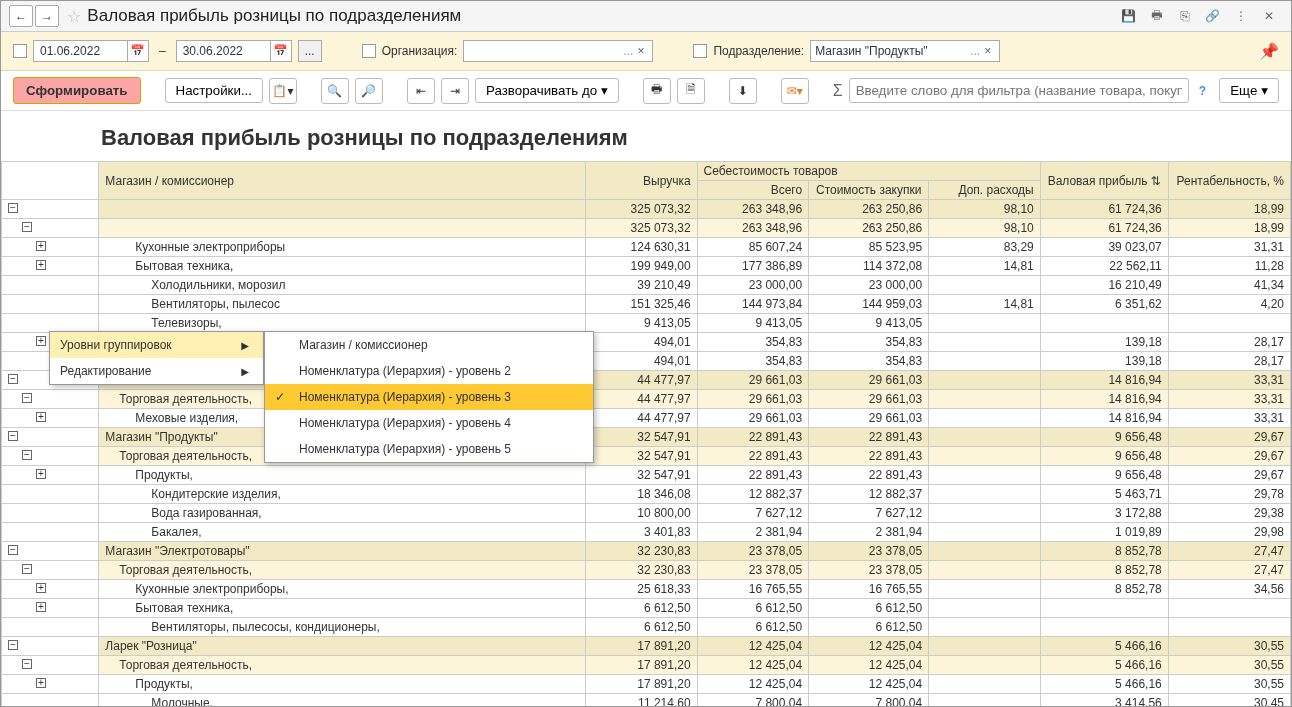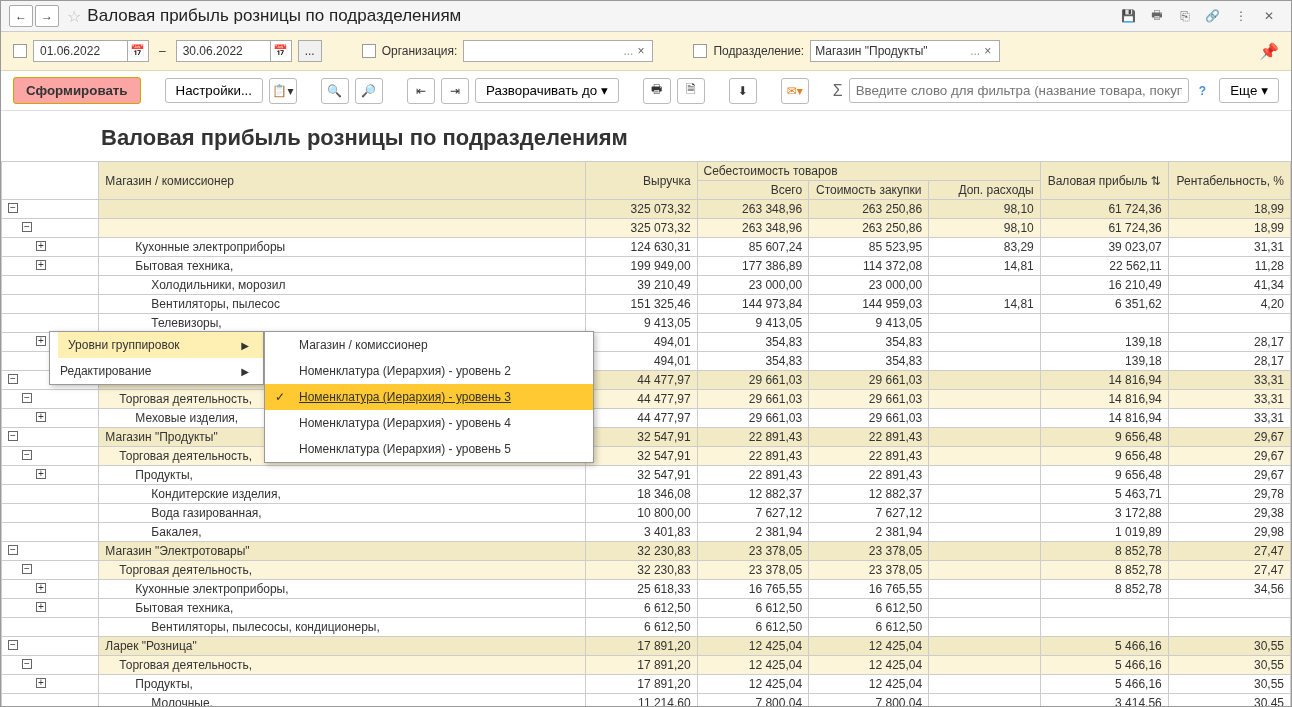--- a/index.html
+++ b/index.html
@@ -41,26 +41,26 @@
 .grid .lvl1 td.row-header { padding-left: 20px; }
 .grid .lvl1 td { background:#fcf5d9; }
 .grid .lvl2 td.row-header { padding-left: 36px; }
 .grid .lvl2 td { background:#fff; }
 .grid .lvl3 td.row-header { padding-left: 52px; }
 .grid .lvl3 td { background:#fff; }
 .tree-gutter { width: 96px; vertical-align: top; padding:0 !important; background:#fff !important; border-right:1px solid #ccc; }
 .tree-toggle { display:inline-block; width:10px; height:10px; border:1px solid #666; line-height:8px; text-align:center; font-size:10px; margin:2px; cursor:pointer; background:#fff;}
 .context-menu { position: absolute; background: #fff; border: 1px solid #999; box-shadow: 2px 2px 6px rgba(0,0,0,0.25); z-index: 100; }
 .context-menu .row { padding: 6px 14px 6px 10px; display:flex; align-items:center; cursor:pointer; }
-.context-menu .row.hover { background: #fef0b3; margin-left: 8px; }
+.context-menu .row.hover { background: #fef0b3; }
 .context-menu .arrow { margin-left:auto; font-size:10px; color:#333;}
 .cm1 { left: 48px; top: 220px; width: 215px; }
 .cm2 { left: 263px; top: 220px; width: 330px; }
 .cm2 .row { padding: 6px 14px 6px 34px; position:relative;}
-.cm2 .row.sel { background: #ffc933; text-decoration: underline; }
+.cm2 .row.sel { background: #ffc933; }
 .cm2 .row.sel::before { content:"✓"; position:absolute; left:10px; }
 </style>
 </head>
 <body>
 
 <div class="window">
   <div class="titlebar">
     <div class="nav-btn">←</div>
     <div class="nav-btn">→</div>
     <span class="star">☆</span>

